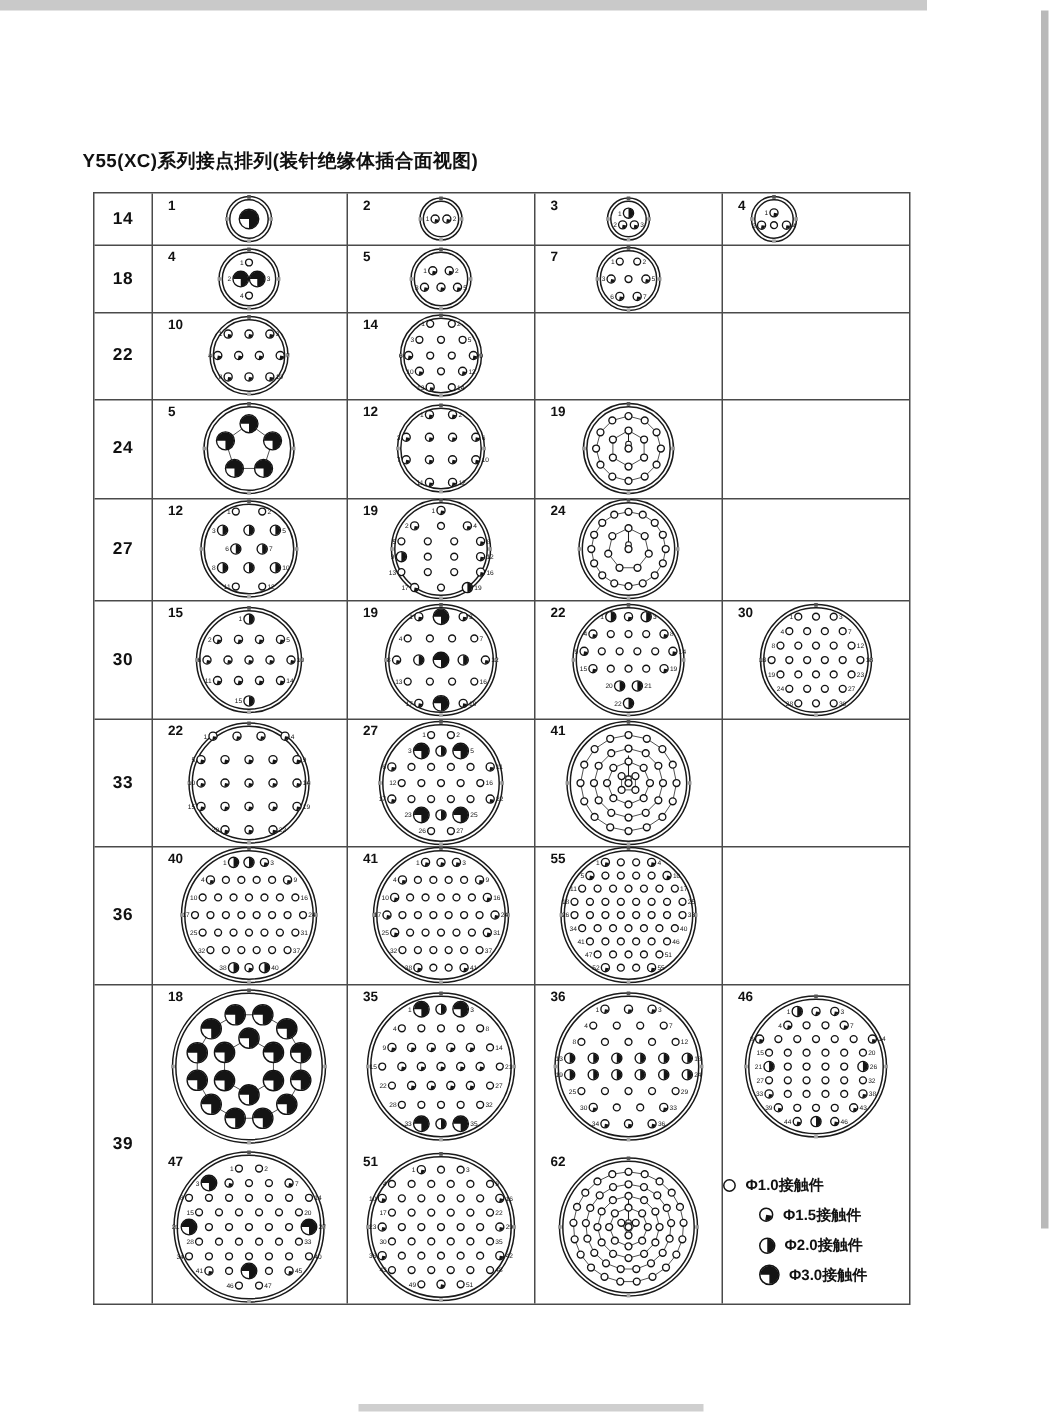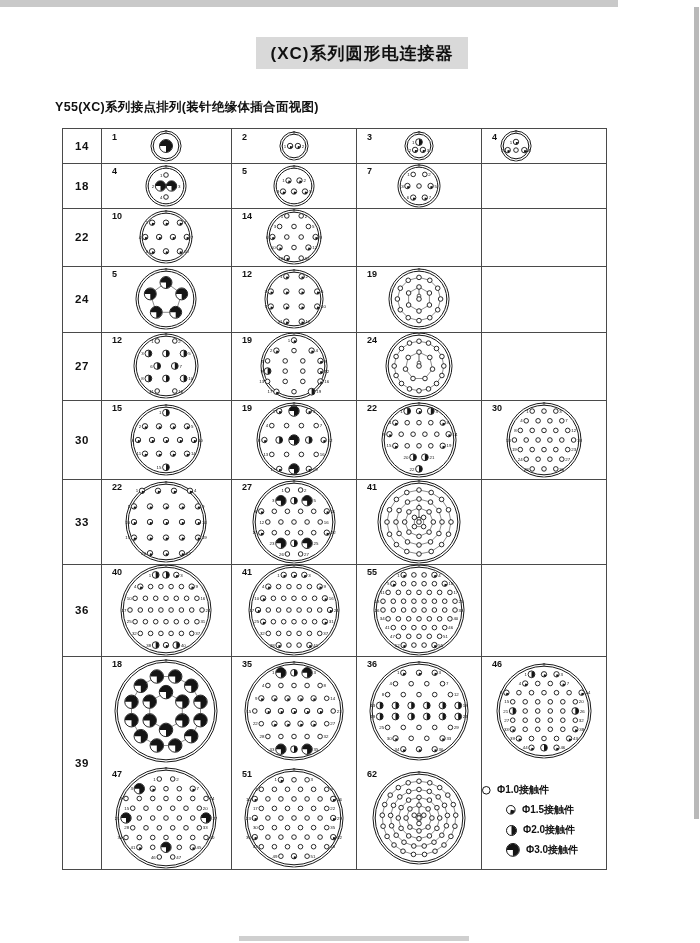--- a/index.html
+++ b/index.html
@@ -22,23 +22,20 @@
   .legend-item svg{margin-right:5px;}
   .shell{fill:none;stroke:#1a1a1a;stroke-width:1;}
 </style>
 </head>
 <body>
 
 <div class="page">
   <div class="bar-top"></div>
   <div class="bar-right"></div>
   <div class="bar-bottom"></div>
-  <div class="title-box">
-    <span>(XC)系列圆形电连接器</span>
-  </div>
   <div class="subtitle">Y55(XC)系列接点排列(装针绝缘体插合面视图)</div>
   <div class="ctable" id="ctable">
       <div class="gline" style="left: 38px; top: 0px; width: 1px; height: 740px;"></div>
       <div class="gline" style="left: 168px; top: 0px; width: 1px; height: 740px;"></div>
       <div class="gline" style="left: 293px; top: 0px; width: 1px; height: 740px;"></div>
       <div class="gline" style="left: 418px; top: 0px; width: 1px; height: 740px;"></div>
       <div class="gline" style="left: 0px; top: 34px; width: 543px; height: 1px;"></div>
       <div class="gline" style="left: 0px; top: 79px; width: 543px; height: 1px;"></div>
       <div class="gline" style="left: 0px; top: 137px; width: 543px; height: 1px;"></div>
       <div class="gline" style="left: 0px; top: 203px; width: 543px; height: 1px;"></div>

